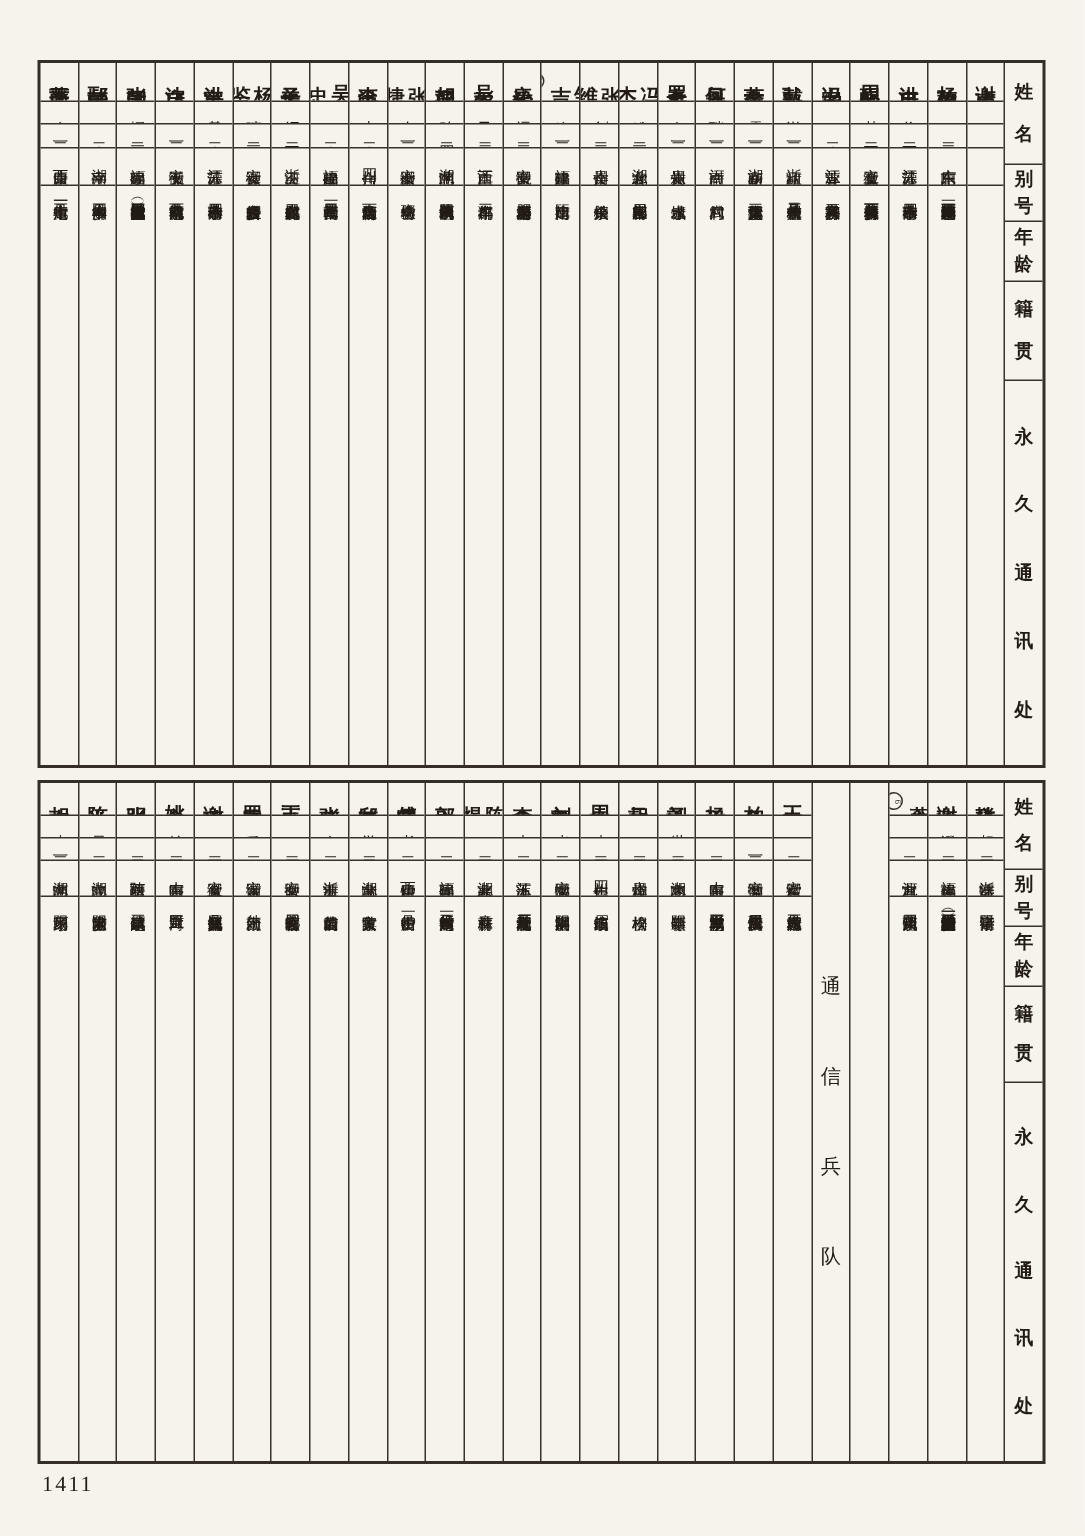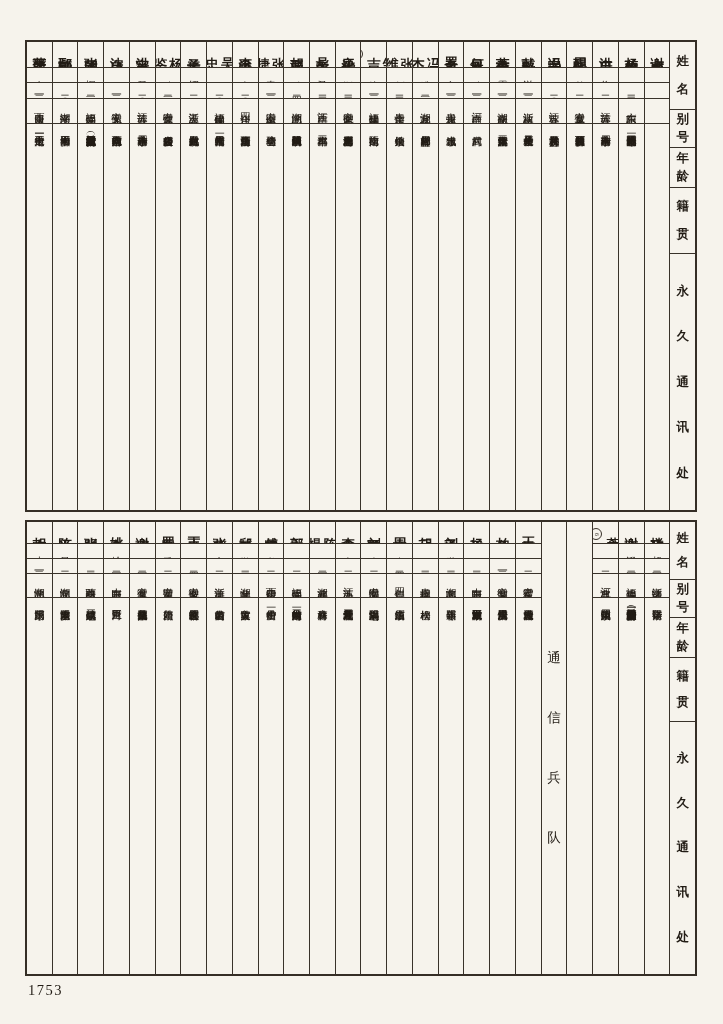--- a/index.html
+++ b/index.html
@@ -946,14 +946,14 @@
           <span class="vtext">二一</span>
         </div>
         <div class="cell cell-origin">
           <span class="vtext">湖北沔阳</span>
         </div>
         <div class="cell cell-addr">
           <span class="vtext">沔阳彭家场</span>
         </div>
       </div>
     </div>
-  <div class="page-number">1753</div>
+  <div class="page-number">1411</div>
 </div>
 
 </body></html>

